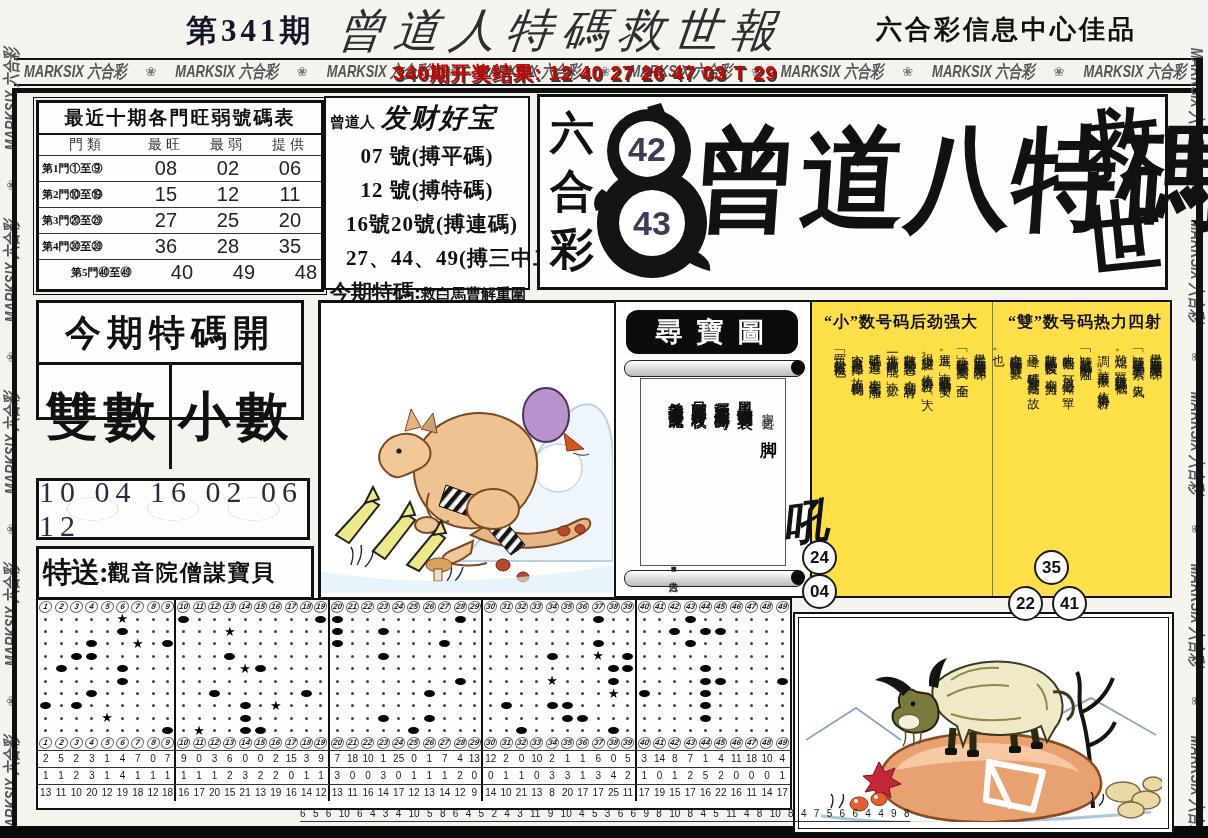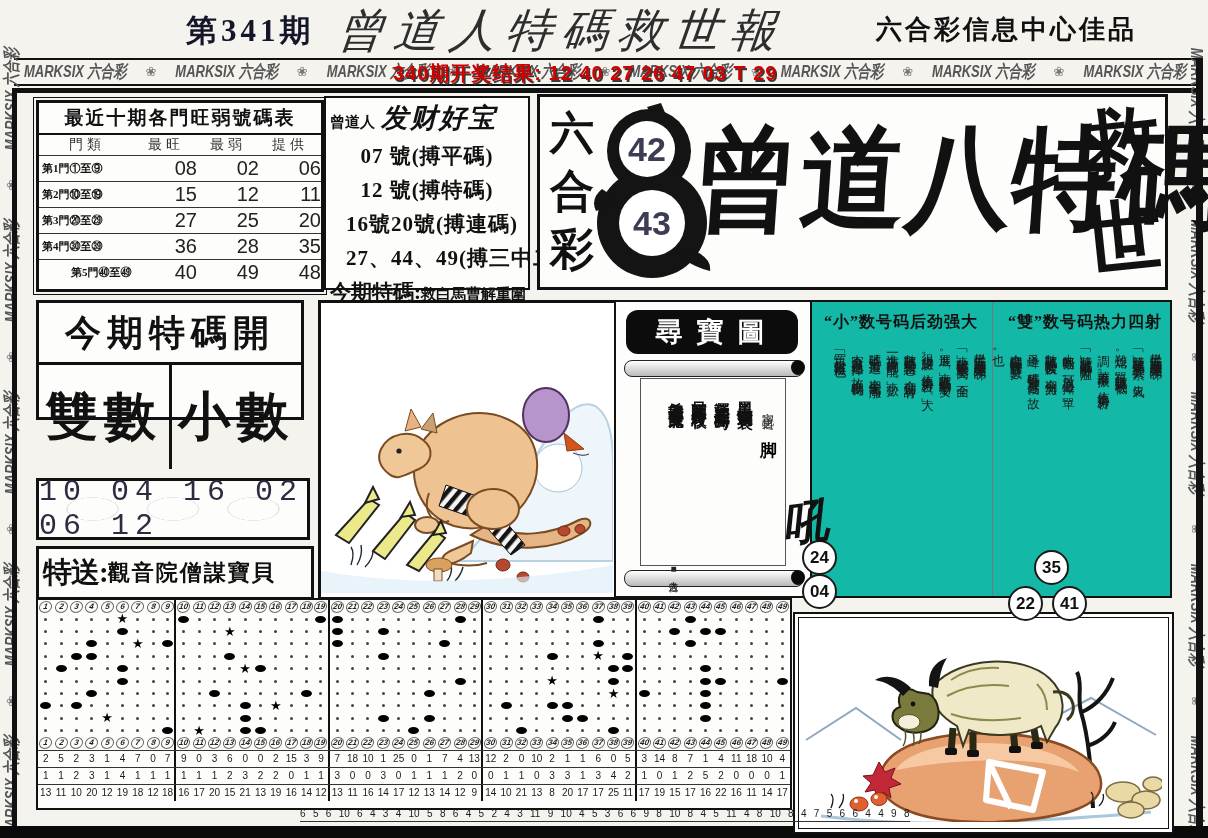--- a/index.html
+++ b/index.html
@@ -34,21 +34,21 @@
   #right-bar{left:1196px;top:58px;width:7px;height:772px;background:#111;}
   #left-bar{left:12px;top:88px;width:5px;height:742px;background:#111;}
   #bottom-bar{left:0;top:826px;width:1208px;height:12px;background:#0a0a0a;}
 
   
   #hotcold{left:36px;top:100px;width:282px;height:186px;border:3px solid #111;outline:1px solid #111;outline-offset:2px;}
   #hotcold .title{font-size:19px;font-weight:bold;text-align:center;letter-spacing:2px;
                   border-bottom:2px solid #111;padding:2px 0;}
   #hotcold table{width:100%;border-collapse:collapse;font-size:13px;}
   #hotcold th{font-weight:normal;font-size:14px;color:#333;border-bottom:1px solid #333;padding:1px 0;letter-spacing:4px;}
-  #hotcold td{border-bottom:1px solid #333;text-align:right;padding:0;height:25px;}
+  #hotcold td{border-bottom:1px solid #333;text-align:center;padding:0;height:25px;}
   #hotcold td.lbl{font-size:11px;font-weight:bold;text-align:left;padding-left:3px;letter-spacing:0;}
   #hotcold td.val{font-family:"Liberation Sans",sans-serif;font-size:20px;color:#222;}
   #hotcold tr:last-child td{border-bottom:none;padding-left:32px;}
   #hotcold th:nth-child(1){width:34%;} 
 
   
   #fortune{left:324px;top:96px;width:206px;height:194px;border:2px solid #111;padding:2px 4px;}
   #fortune .head{display:flex;align-items:baseline;gap:6px;}
   #fortune .author{font-size:15px;font-weight:bold;}
   #fortune .ftitle{font-size:27px;font-weight:bold;font-style:italic;letter-spacing:2px;}
@@ -70,21 +70,21 @@
   
   #special{left:36px;top:300px;width:268px;height:120px;border:3px solid #111;}
   #special .title{font-size:36px;font-weight:bold;text-align:center;letter-spacing:6px;padding:6px 0 4px;}
   #special .cells{display:flex;height:104px;border-top:3px solid #111;}
   #special .cell{flex:1;display:flex;align-items:center;justify-content:center;
                  font-size:52px;font-weight:900;letter-spacing:6px;}
   #special .cell:first-child{border-right:3px solid #111;}
 
   #numbers-strip{left:36px;top:478px;width:268px;height:56px;border:3px solid #111;
                  display:flex;align-items:center;justify-content:center;
-                 font-family:Liberation Mono, monospace;font-size:30px;color:#2c2c40;letter-spacing:6px;
+                 font-family:Liberation Serif, serif;font-size:30px;color:#2c2c40;letter-spacing:6px;
                  background:
                   radial-gradient(ellipse 40px 18px at 20% 50%, transparent 62%, #ddd 63%, transparent 67%),
                   radial-gradient(ellipse 40px 18px at 50% 50%, transparent 62%, #ddd 63%, transparent 67%),
                   radial-gradient(ellipse 40px 18px at 80% 50%, transparent 62%, #ddd 63%, transparent 67%),#fdfdfb;}
   #bonus-strip{left:36px;top:546px;width:268px;height:48px;border:3px solid #111;
                display:flex;align-items:center;padding-left:4px;white-space:nowrap;}
   #bonus-strip .lbl{font-size:29px;font-weight:900;letter-spacing:-1px;text-align:center;}
   #bonus-strip .val{font-size:22px;font-weight:bold;letter-spacing:2px;}
 
   
@@ -102,21 +102,21 @@
   #sbar-bot{top:268px;} #sbar-bot .cap{right:-2px;}
   #t-paper{position:absolute;left:24px;top:76px;width:146px;height:188px;border:1px solid #555;
            writing-mode:vertical-rl;text-orientation:upright;padding:10px 6px;box-sizing:border-box;}
   #t-paper .vcol{font-size:15.5px;font-weight:bold;letter-spacing:2px;line-height:22px;margin-left:1px;}
   #t-paper .vcol.first{font-size:12px;color:#333;font-weight:normal;margin-top:14px;}
   #t-paper .vcol.first b{font-size:17px;color:#000;}
   #t-sign{position:absolute;right:132px;bottom:22px;writing-mode:vertical-rl;text-orientation:upright;
           font-size:10px;color:#222;}
 
   
-  #articles{left:810px;top:300px;width:358px;height:294px;border:2px solid #111;background:#14b8a6;}
+  #articles{left:810px;top:300px;width:358px;height:294px;border:2px solid #111;background:#fde047;}
   .art-title{position:absolute;top:10px;font-size:16px;font-weight:bold;letter-spacing:1px;white-space:nowrap;}
   #at0{left:12px;} #at1{left:196px;}
   .art-cols{position:absolute;top:42px;height:238px;writing-mode:vertical-rl;text-orientation:upright;}
   #ac0{left:6px;width:170px;} #ac1{left:188px;width:164px;}
   .art-cols .vline{font-size:12.5px;line-height:17.5px;letter-spacing:1.5px;color:#1a1a1a;}
   #art-divider{position:absolute;left:180px;top:0;width:1px;height:294px;background:#777;}
   .circle-num{position:absolute;width:31px;height:31px;border:2px solid #1a1a1a;border-radius:50%;
               background:#fff;display:flex;align-items:center;justify-content:center;
               font-family:"Liberation Sans",sans-serif;font-size:17px;font-weight:bold;z-index:6;}
   #roar{left:782px;top:492px;font-size:46px;font-weight:900;transform:rotate(-8deg);z-index:7;

